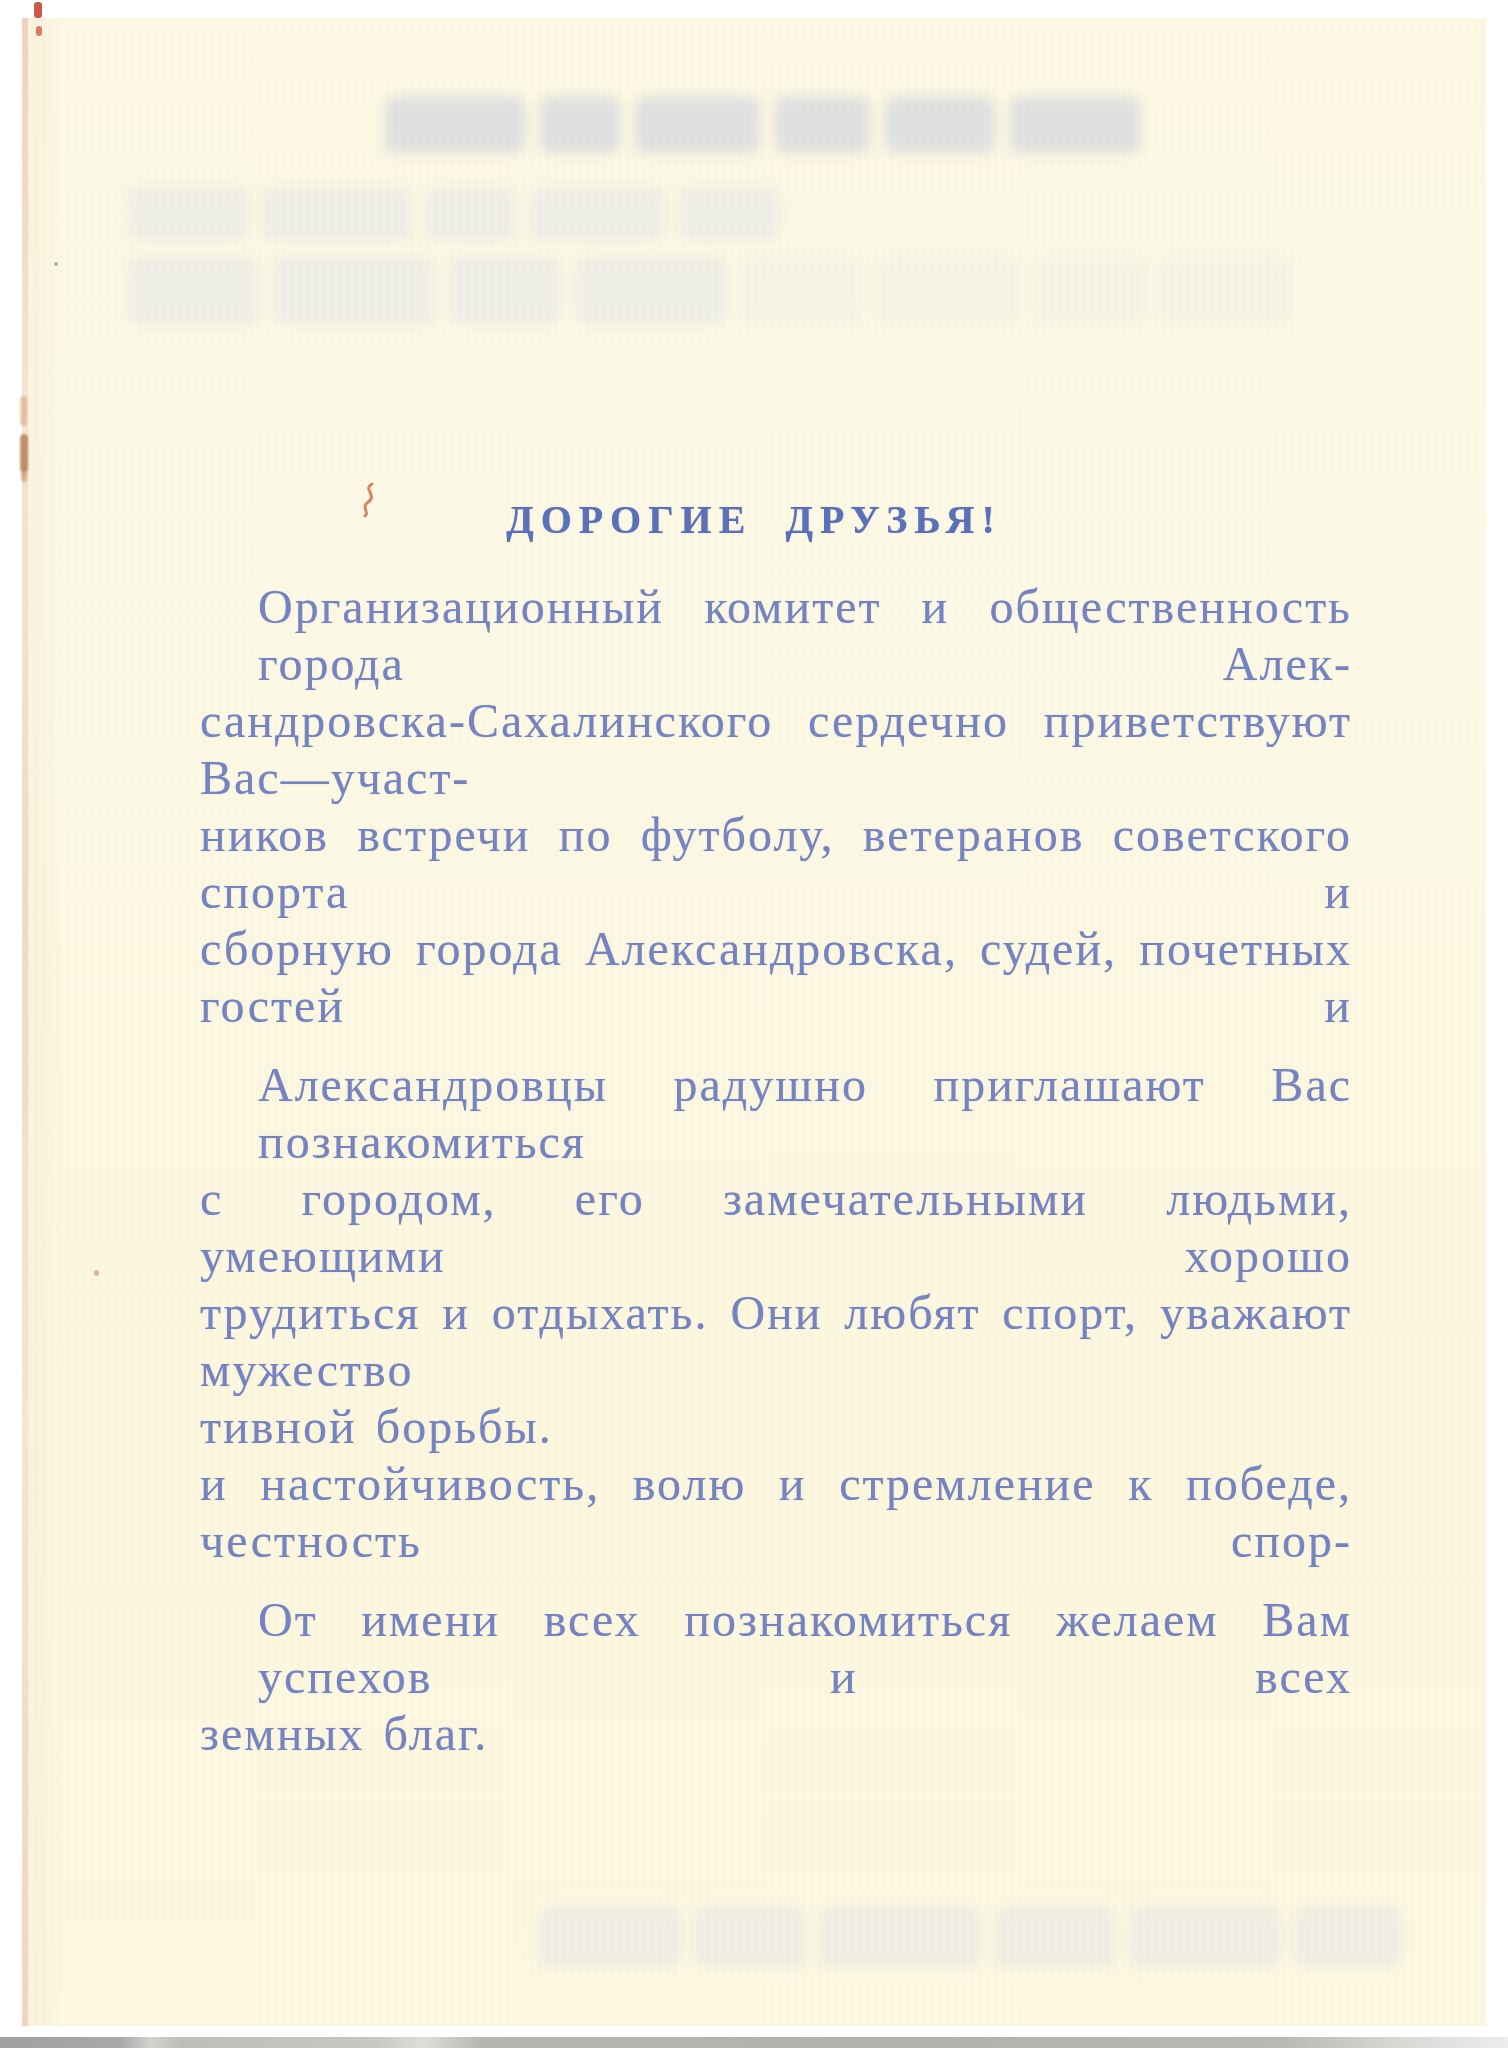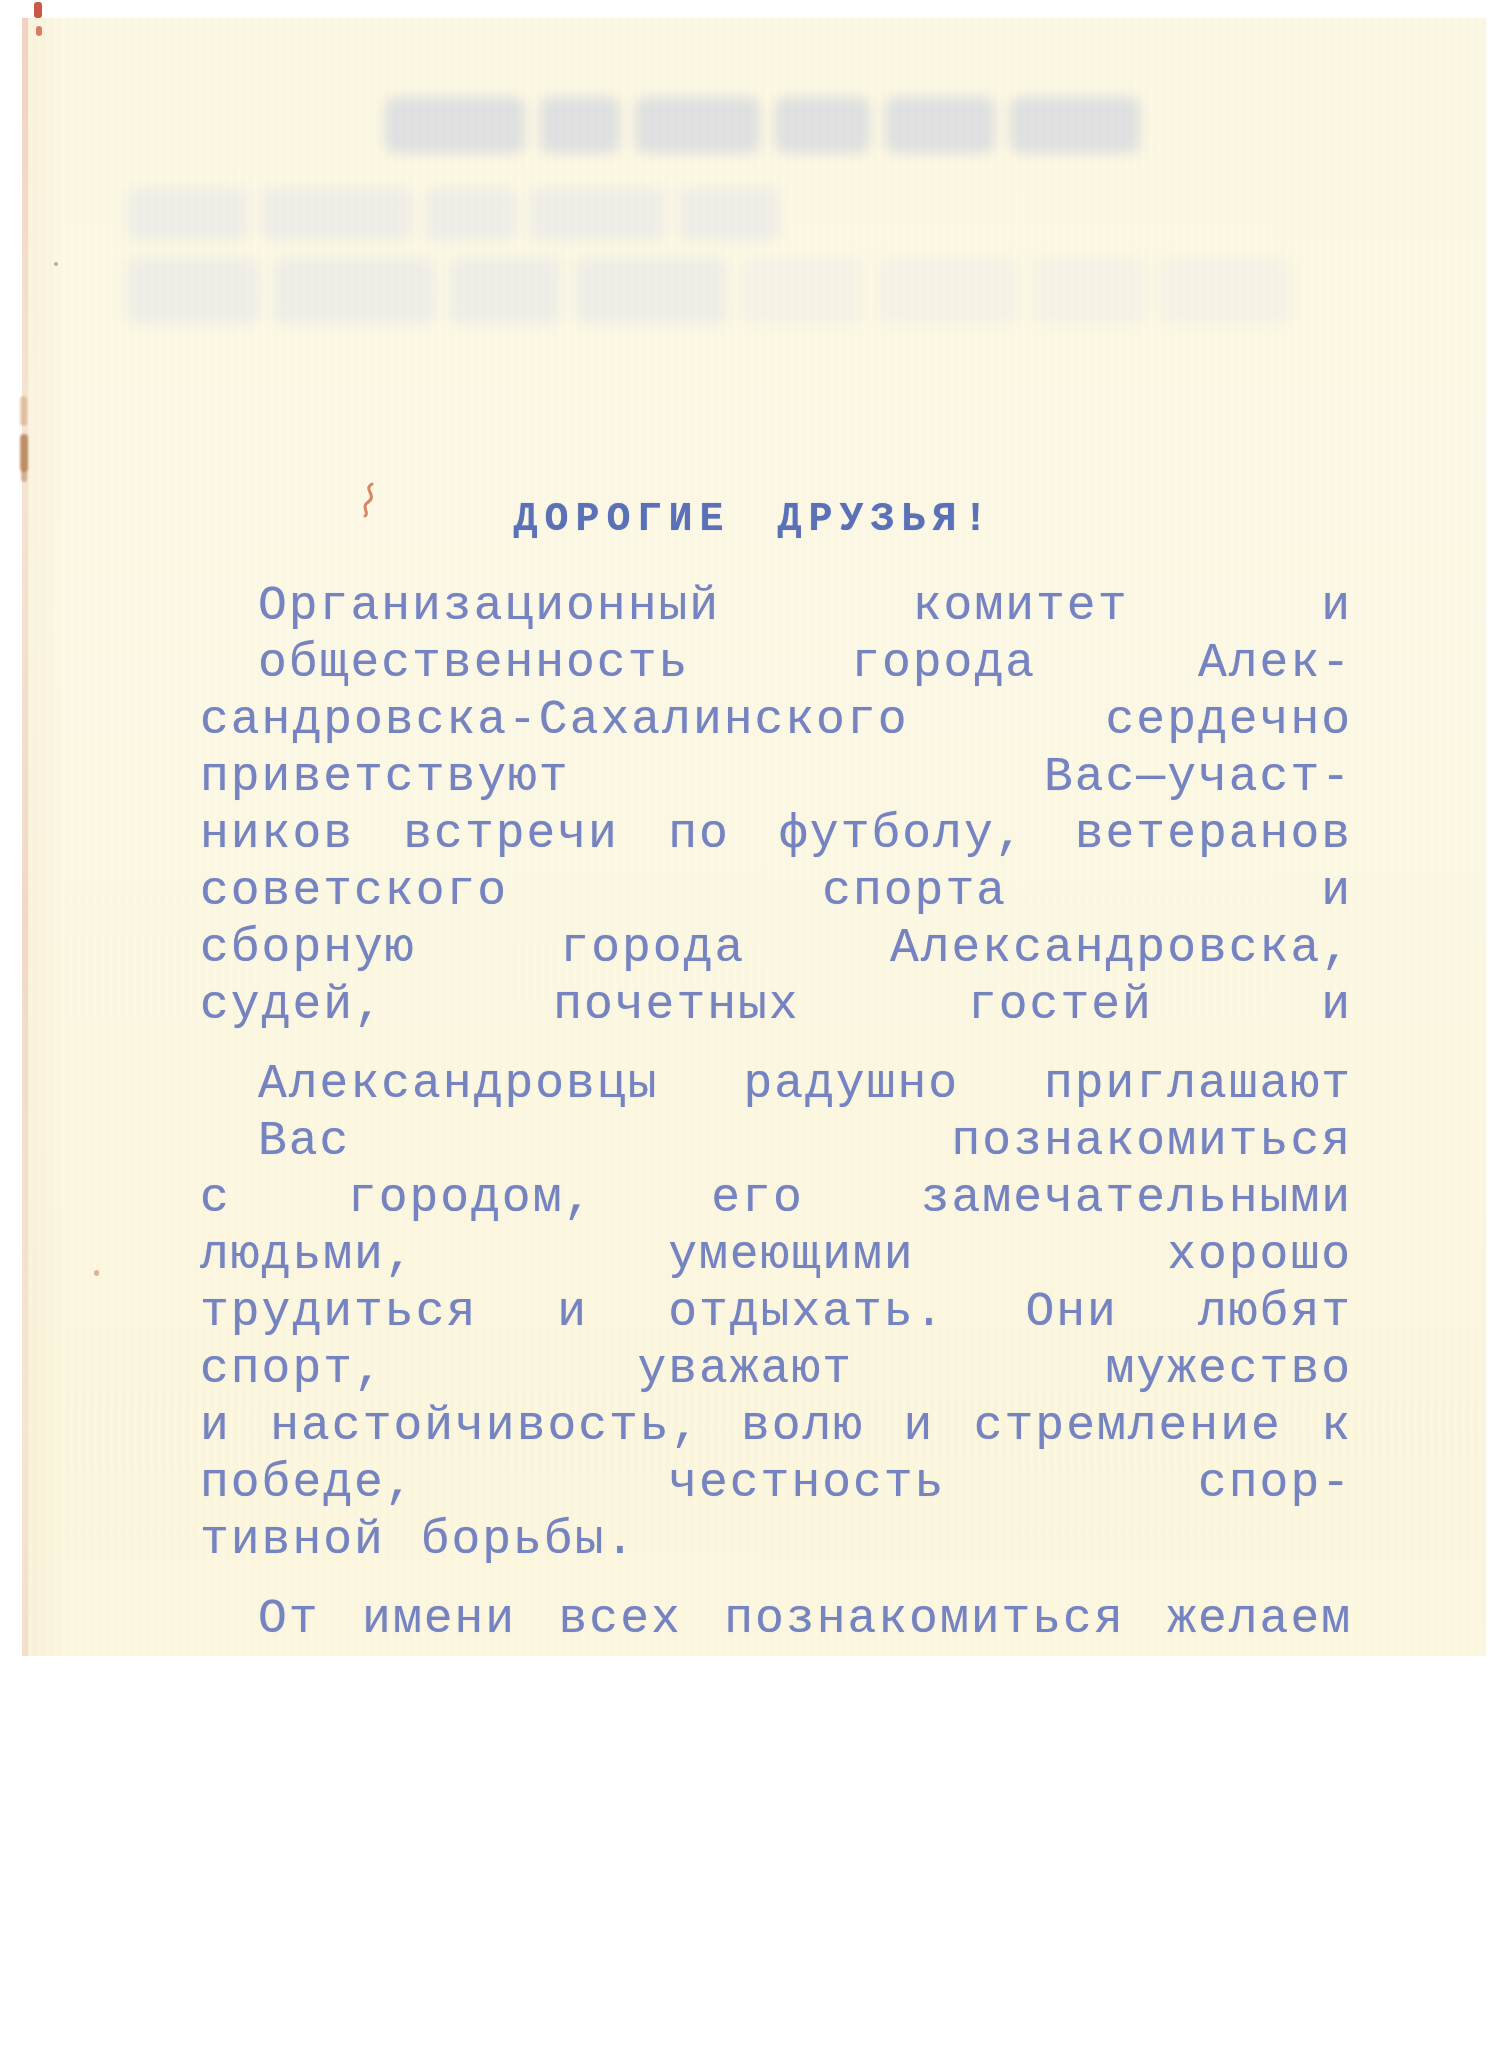--- a/index.html
+++ b/index.html
@@ -1,18 +1,18 @@
 <!DOCTYPE html>
 <html><head>
 <meta charset="utf-8">
 <style>
   html,body{margin:0;padding:0;background:#ffffff;}
   .scan{
-    position:relative;width:1508px;height:1656px;background:#ffffff;overflow:hidden;
-    font-family:Liberation Mono, monospace;
+    position:relative;width:1508px;height:2048px;background:#ffffff;overflow:hidden;
+    font-family:Liberation Serif, serif;
   }
   
   .page{
     position:absolute;left:22px;top:18px;width:1464px;height:2008px;
     background:
       linear-gradient(90deg, rgba(240,220,195,0.18) 0 14px, rgba(240,220,195,0) 40px),
       repeating-linear-gradient(90deg, rgba(255,255,255,0.20) 0 3px, rgba(255,255,255,0) 3px 8px),
       linear-gradient(180deg,#fbf6df 0%,#fbf7e2 30%,#faf5da 70%,#fbf6de 100%);
   }
   
@@ -119,22 +119,22 @@
       <div class="para">
         <div class="line first">Организационный комитет и общественность города Алек-</div>
         <div class="line">сандровска-Сахалинского сердечно приветствуют Вас—участ-</div>
         <div class="line">ников встречи по футболу, ветеранов советского спорта и</div>
         <div class="line">сборную города Александровска, судей, почетных гостей и</div>
       </div>
       <div class="para">
         <div class="line first">Александровцы радушно приглашают Вас познакомиться</div>
         <div class="line">с городом, его замечательными людьми, умеющими хорошо</div>
         <div class="line">трудиться и отдыхать. Они любят спорт, уважают мужество</div>
+        <div class="line last">тивной борьбы.</div>
         <div class="line">и настойчивость, волю и стремление к победе, честность спор-</div>
-        <div class="line last">тивной борьбы.</div>
       </div>
       <div class="para">
         <div class="line first">От имени всех познакомиться желаем Вам успехов и всех</div>
         <div class="line last">земных благ.</div>
       </div>
     </div>
 
   <div class="mark red-ink-mark-1"></div>
   <div class="mark red-ink-mark-2"></div>
   <div class="mark edge-stain-1"></div>

